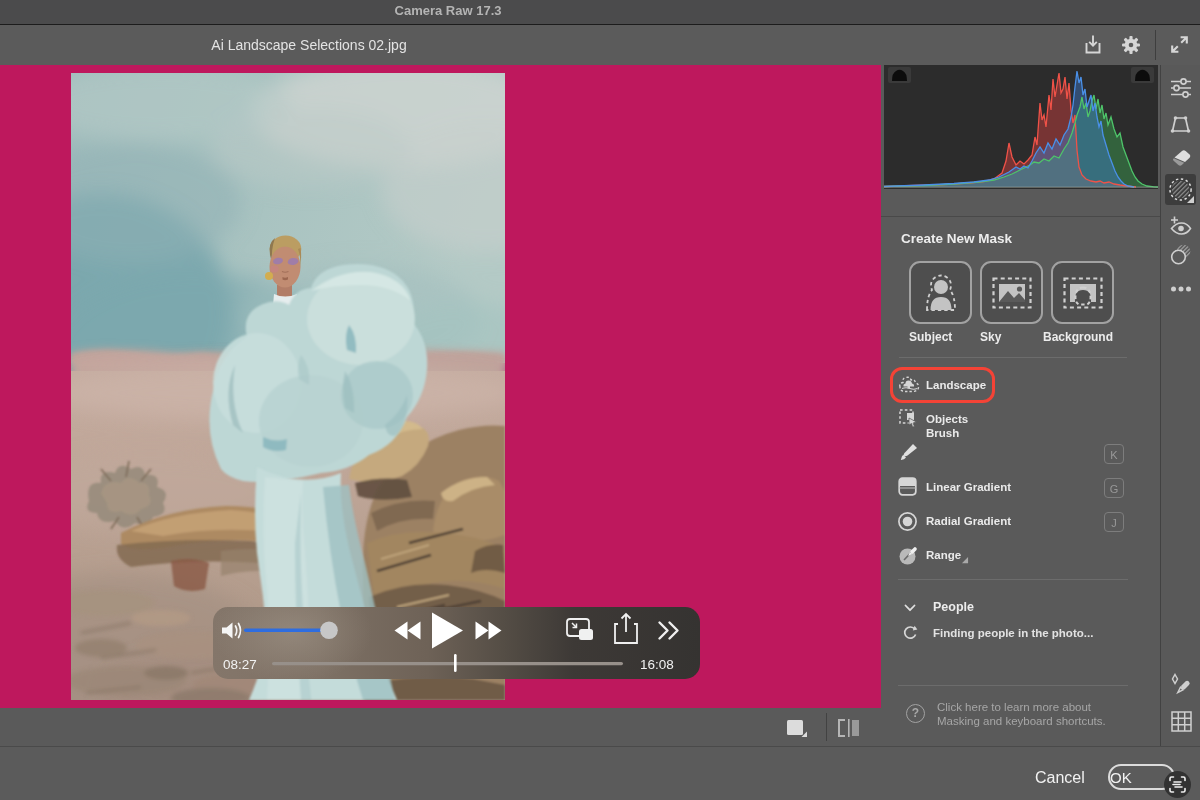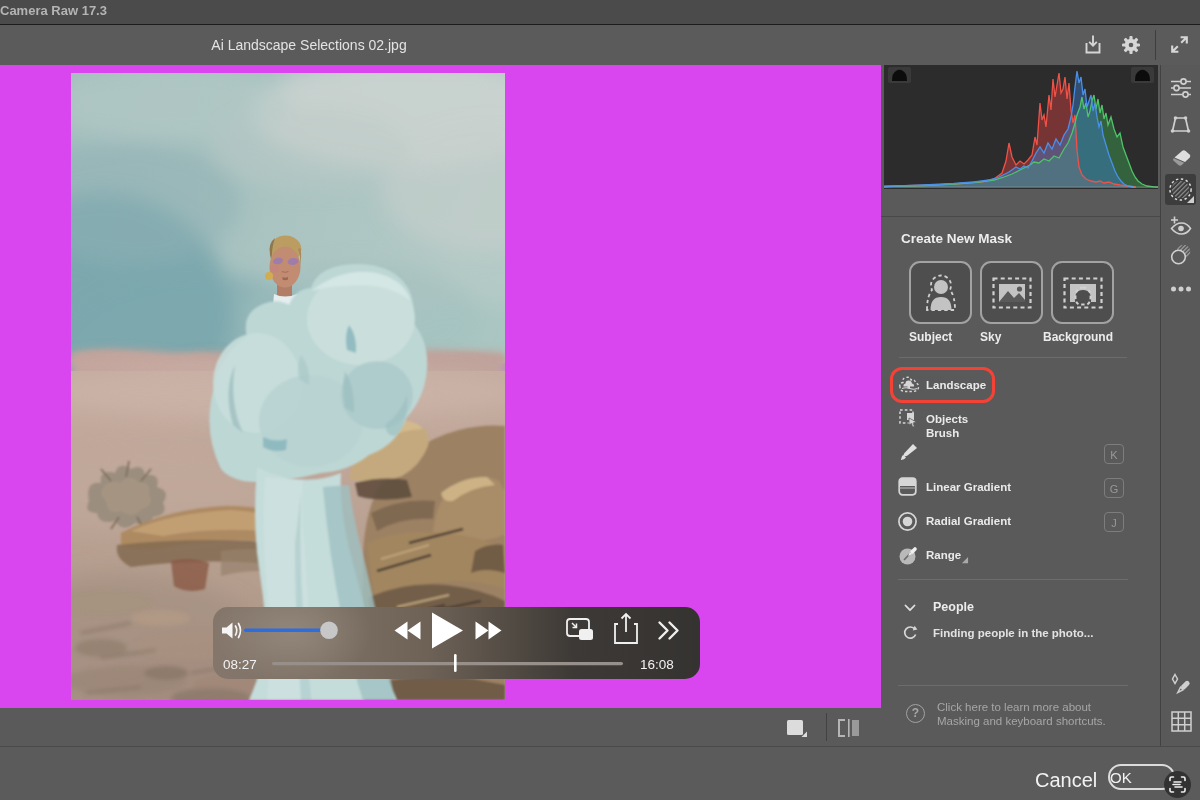--- a/index.html
+++ b/index.html
@@ -1,23 +1,23 @@
 <!DOCTYPE html>
 <html><head>
 <meta charset="utf-8">
 <style>
   html,body{margin:0;padding:0;}
   body{width:1200px;height:800px;position:relative;overflow:hidden;
        background:#2b2b2c;font-family:"Liberation Sans",sans-serif;}
   .abs{position:absolute;}
   #titlebar{left:0;top:0;width:1200px;height:24px;background:#4b4b4c;border-bottom:1px solid #1c1c1c;}
-  #titletext{left:0;top:3px;width:896px;font-size:13px;font-weight:bold;color:#b4b4b4;}
+  #titletext{left:0;top:3px;width:896px;text-align:center;font-size:13px;font-weight:bold;color:#b4b4b4;}
   #toolbar{left:0;top:25px;width:1200px;height:40px;background:#5b5b5b;}
   #filename{left:0;top:0;width:574px;height:40px;line-height:40px;text-align:center;font-size:14px;color:#e3e3e3;margin-left:22px;}
-  #canvas{left:0;top:65px;width:881px;height:643px;background:#d946ef;padding-left:38px;}
+  #canvas{left:0;top:65px;width:881px;height:643px;background:#be185d;padding-left:38px;}
   #canvasbar{left:0;top:708px;width:881px;height:38px;background:#5a5a5a;}
   #rightpanel{left:881px;top:65px;width:279px;height:681px;background:#5a5a5a;}
   #histo{left:3px;top:0px;width:274px;height:124px;background:#2c2c2c;}
   #rightstrip{left:1160px;top:65px;width:40px;height:681px;background:#595959;border-left:1px solid #424242;box-sizing:border-box;}
   #bottombar{left:0;top:746px;width:1200px;height:54px;background:#5b5b5b;border-top:1px solid #4a4a4a;box-sizing:border-box;}
   .btnlabel{font-size:12px;color:#ececec;font-weight:bold;text-align:left;}
   .rowtext{font-size:11.5px;color:#eaeaea;font-weight:bold;}
   .sep{position:absolute;height:1px;background:#7b7b7b;opacity:0.55;}
   .badge{position:absolute;width:20px;height:20px;border:1px solid #7d7d7d;border-radius:4px;
          color:#989898;font-size:11px;line-height:20px;text-align:center;box-sizing:border-box;}
@@ -444,21 +444,21 @@
 
     <svg class="abs" style="left:10px;top:646px" width="21" height="21" viewBox="0 0 21 21">
       <g stroke="#cfcfcf" stroke-width="1.5" fill="none">
         <rect x="1" y="1" width="19" height="19"></rect>
         <path d="M7.3 1 V20 M13.7 1 V20 M1 7.3 H20 M1 13.7 H20"></path>
       </g>
     </svg>
   </div>
 
   <div id="bottombar" class="abs">
-    <div class="abs" style="left:1035px;top:22px;font-size:20px;color:#f2f2f2">Cancel</div>
+    <div class="abs" style="left:1035px;top:22px;font-size:16px;color:#f2f2f2">Cancel</div>
     <div class="abs" style="left:1108px;top:17px;width:67px;height:26px;border:2px solid #dcdcdc;border-radius:14px;
          box-sizing:border-box;line-height:23px;font-size:15px;color:#f2f2f2">OK</div>
   </div>
   <div class="abs" style="left:1164px;top:771px;width:27px;height:27px;border-radius:50%;background:#323232"></div>
   <svg class="abs" style="left:1169px;top:776px" width="17" height="17" viewBox="0 0 17 17">
     <g stroke="#f0f0f0" stroke-width="1.6" fill="none" stroke-linecap="round">
       <path d="M1 4.5 V2.5 Q1 1 2.5 1 H4.5"></path>
       <path d="M12.5 1 H14.5 Q16 1 16 2.5 V4.5"></path>
       <path d="M16 12.5 V14.5 Q16 16 14.5 16 H12.5"></path>
       <path d="M4.5 16 H2.5 Q1 16 1 14.5 V12.5"></path>

